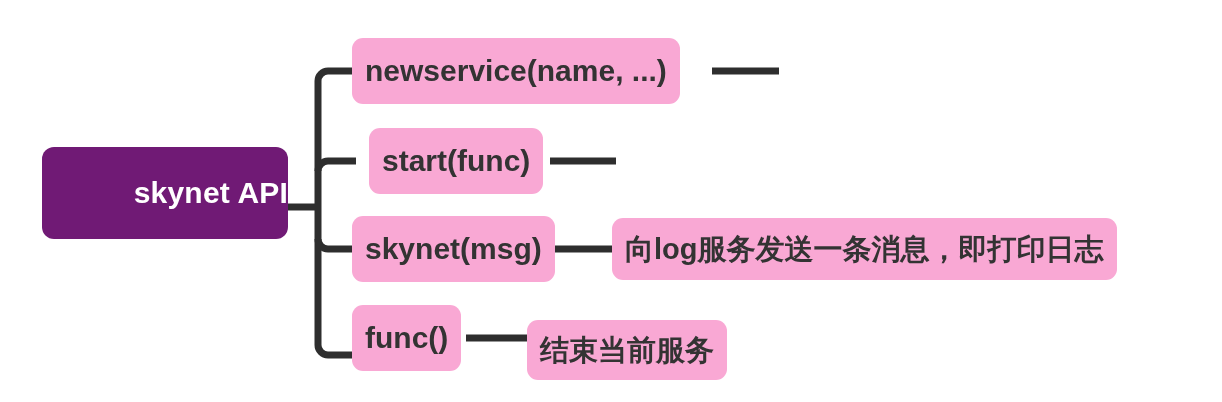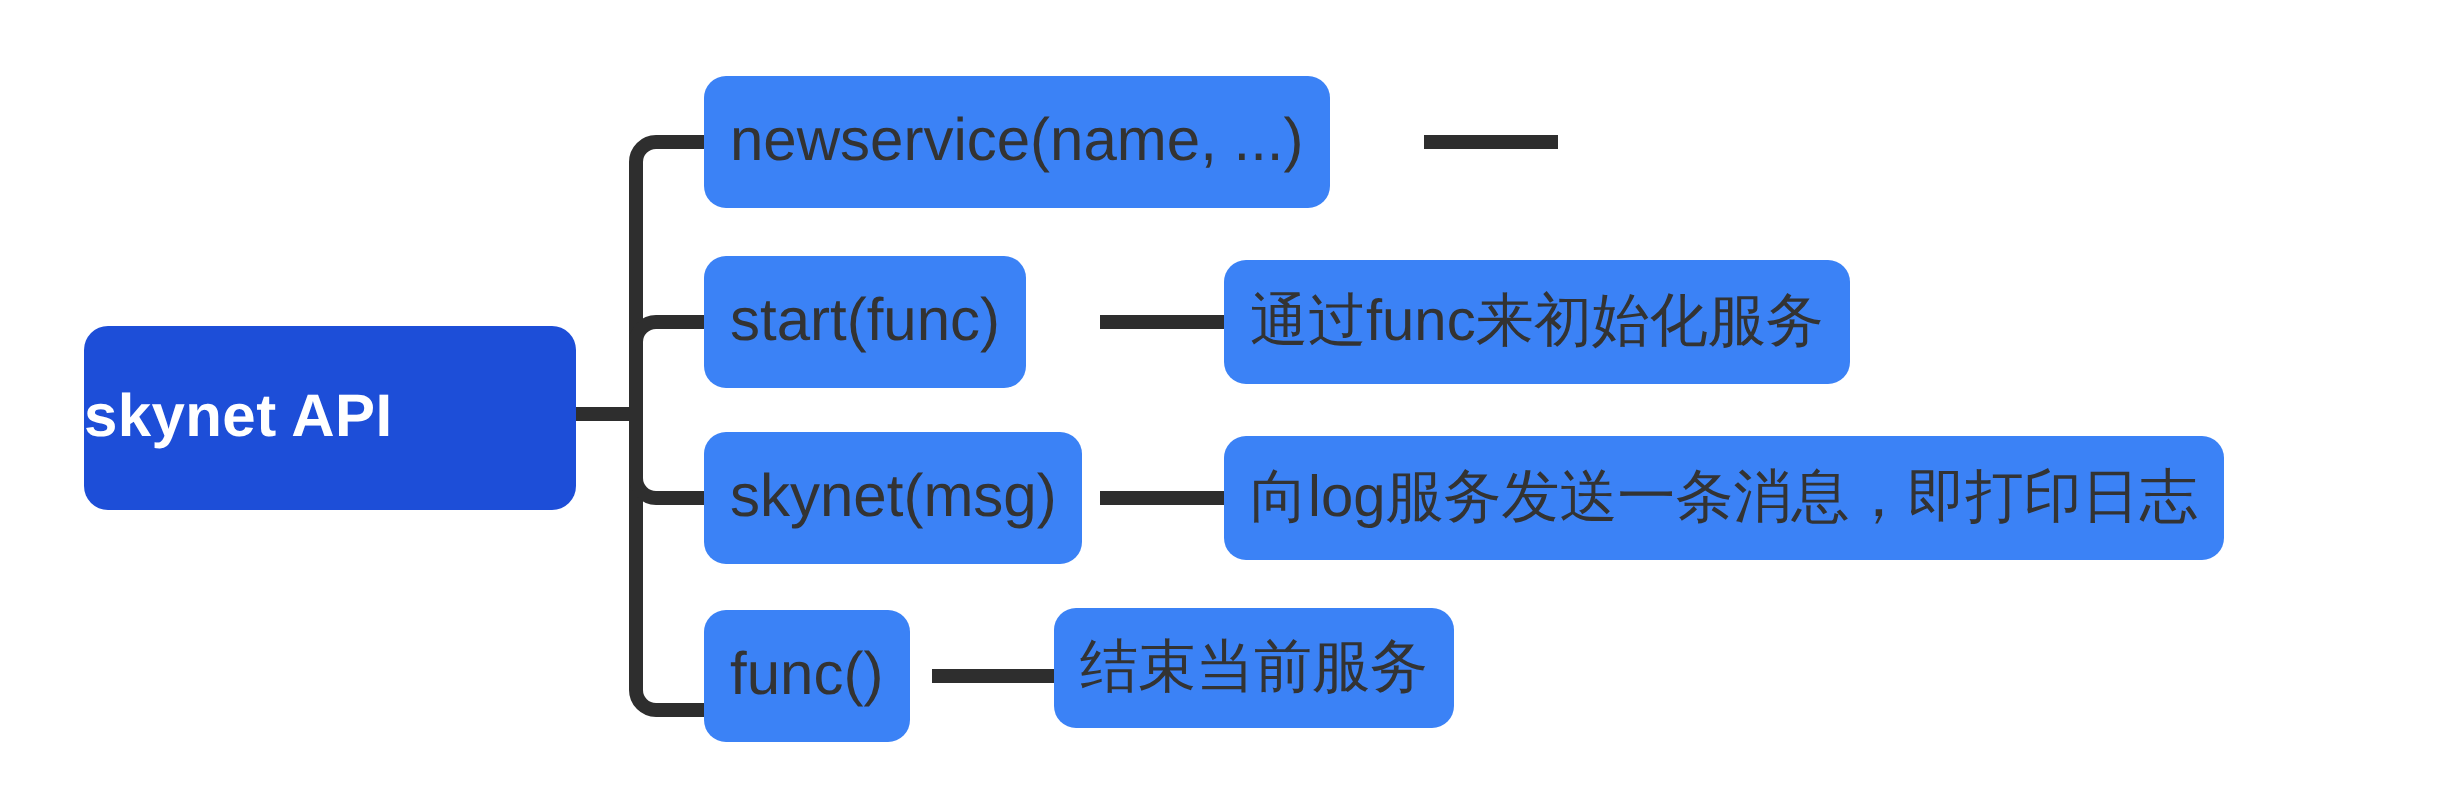--- a/index.html
+++ b/index.html
@@ -21,63 +21,64 @@
     position: absolute;
     left: 0;
     top: 0;
     width: 1222px;
     height: 402px;
     pointer-events: none;
   }
   .root-node {
     position: absolute;
     left: 42px;
-    top: 163px;
+    top: 147px;
     width: 246px;
     height: 92px;
-    background: #1d4ed8;
+    background: #701a75;
     border-radius: 12px;
     display: flex;
     align-items: center;
-    justify-content: flex-start;
+    justify-content: flex-end;
     box-sizing: border-box;
   }
   .root-label {
     color: #ffffff;
     font-size: 30px;
     font-weight: bold;
     letter-spacing: 0.2px;
     white-space: nowrap;
   }
   .chip {
     position: absolute;
-    background: #3b82f6;
+    background: #f9a8d4;
     border-radius: 11px;
     display: flex;
     align-items: center;
     box-sizing: border-box;
     padding: 0 13px;
+    font-weight: bold;
   }
   .chip-text {
     color: #333333;
     font-size: 30px;
     line-height: 1;
     white-space: nowrap;
   }
   .chip-text.cjk {
     font-size: 29px;
   }
   .row1-label { left: 352px; top: 38px;  height: 66px; }
   .row1-desc  { left: 775px; top: 43px;  height: 57px; }
-  .row2-label { left: 352px; top: 128px; height: 66px; text-align: center; }
+  .row2-label { left: 369px; top: 128px; height: 66px; text-align: center; }
   .row2-desc  { left: 612px; top: 130px; height: 62px; }
   .row3-label { left: 352px; top: 216px; height: 66px; }
   .row3-desc  { left: 612px; top: 218px; height: 62px; }
   .row4-label { left: 352px; top: 305px; height: 66px; }
-  .row4-desc  { left: 527px; top: 304px; height: 60px; }
+  .row4-desc  { left: 527px; top: 320px; height: 60px; }
 </style>
 </head>
 <body>
 
 <div id="canvas">
 
   <svg id="connectors" viewBox="0 0 1222 402" xmlns="http://www.w3.org/2000/svg">
     <g fill="none" stroke="#2e2e2e" stroke-width="7" stroke-linecap="butt">
 
       <path d="M 288 207 L 320 207"></path>
@@ -100,23 +101,20 @@
     <span class="root-label">skynet API</span>
   </div>
 
   <div class="chip row1-label">
     <span class="chip-text">newservice(name, ...)</span>
   </div>
 
   <div class="chip row2-label">
     <span class="chip-text">start(func)</span>
   </div>
-  <div class="chip row2-desc">
-    <span class="chip-text cjk">通过func来初始化服务</span>
-  </div>
 
   <div class="chip row3-label">
     <span class="chip-text">skynet(msg)</span>
   </div>
   <div class="chip row3-desc">
     <span class="chip-text cjk">向log服务发送一条消息，即打印日志</span>
   </div>
 
   <div class="chip row4-label">
     <span class="chip-text">func()</span>

